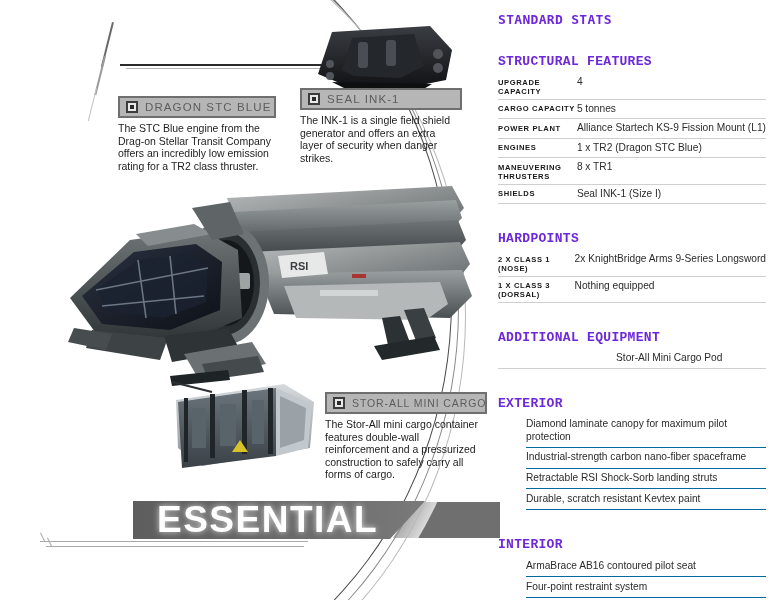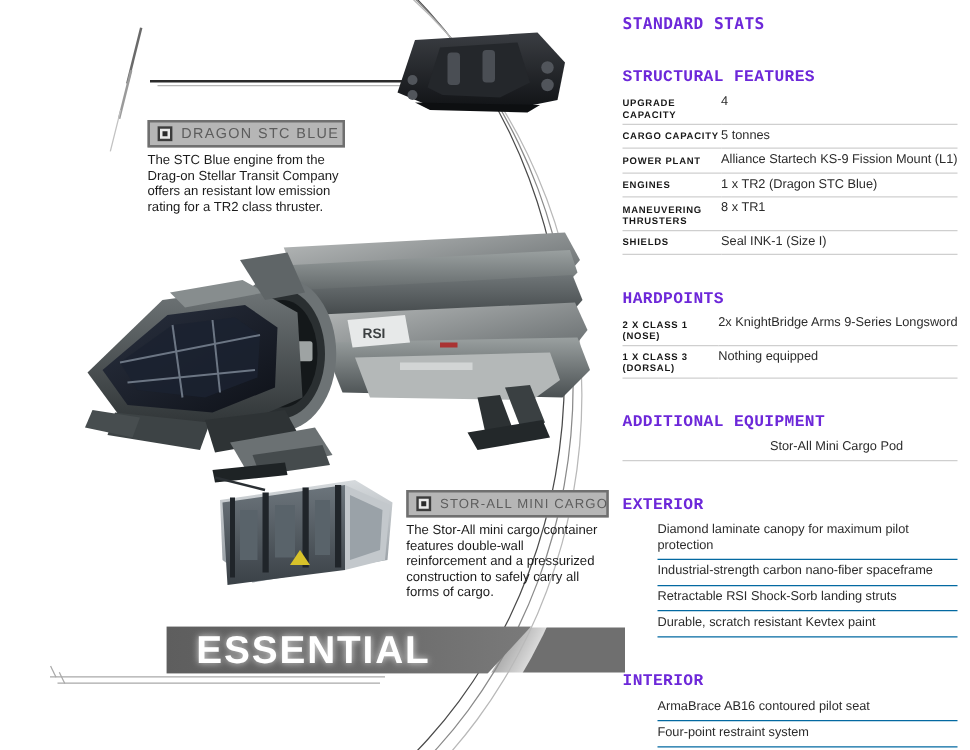--- a/index.html
+++ b/index.html
@@ -123,21 +123,21 @@
   
   .banner {
     position:absolute; left:133px; top:501px; width:292px; height:38px;
     background:linear-gradient(90deg,#5e5e5e 0%,#6a6a6a 55%,#7a7a7a 100%);
     clip-path: polygon(0 0, 100% 0, 88% 100%, 0 100%);
     display:flex; align-items:center;
   }
   .banner span {
     margin-left:24px;
     font-family:"Liberation Sans", sans-serif;
-    font-size:31px; font-weight:700; letter-spacing:1.5px; color:#ffffff;
+    font-size:37px; font-weight:700; letter-spacing:1.5px; color:#ffffff;
     text-shadow: 0 0 6px rgba(255,255,255,.75);
   }
   .banner-line-a, .banner-line-b {
     position:absolute; height:1px; background:#a9a9a9;
   }
   .banner-line-a { left:40px; top:541px; width:268px; }
   .banner-line-b { left:46px; top:546px; width:258px; }
   .banner-tick-a, .banner-tick-b {
     position:absolute; width:1px; background:#a9a9a9; transform-origin:top left;
   }
@@ -320,23 +320,32 @@
     <polygon points="60,74 68,62 76,74" fill="#d8c22a"></polygon>
   </svg>
 
   <div class="callout" id="callout-dragon">
     <div class="hdr">
       <span class="glyph">
           <i></i>
         </span>
       <span class="ttl">DRAGON STC BLUE</span>
     </div>
-    <div class="body">The STC Blue engine from the Drag-on Stellar Transit Company offers an resistant low emission rating for a TR2 class thruster.</div>
-  </div>
-
+    <div class="body">The STC Blue engine from the Drag-on Stellar Transit Company offers an incredibly low emission rating for a TR2 class thruster.</div>
+  </div>
+
+  <div class="callout" id="callout-seal">
+    <div class="hdr">
+      <span class="glyph">
+          <i></i>
+        </span>
+      <span class="ttl">SEAL INK-1</span>
+    </div>
+    <div class="body">The INK-1 is a single field shield generator and offers an extra layer of security when danger strikes.</div>
+  </div>
 
   <div class="callout" id="callout-cargo">
     <div class="hdr">
       <span class="glyph">
           <i></i>
         </span>
       <span class="ttl">STOR-ALL MINI CARGO</span>
     </div>
     <div class="body">The Stor-All mini cargo container features double-wall reinforcement and a pressurized construction to safely carry all forms of cargo.</div>
   </div>

